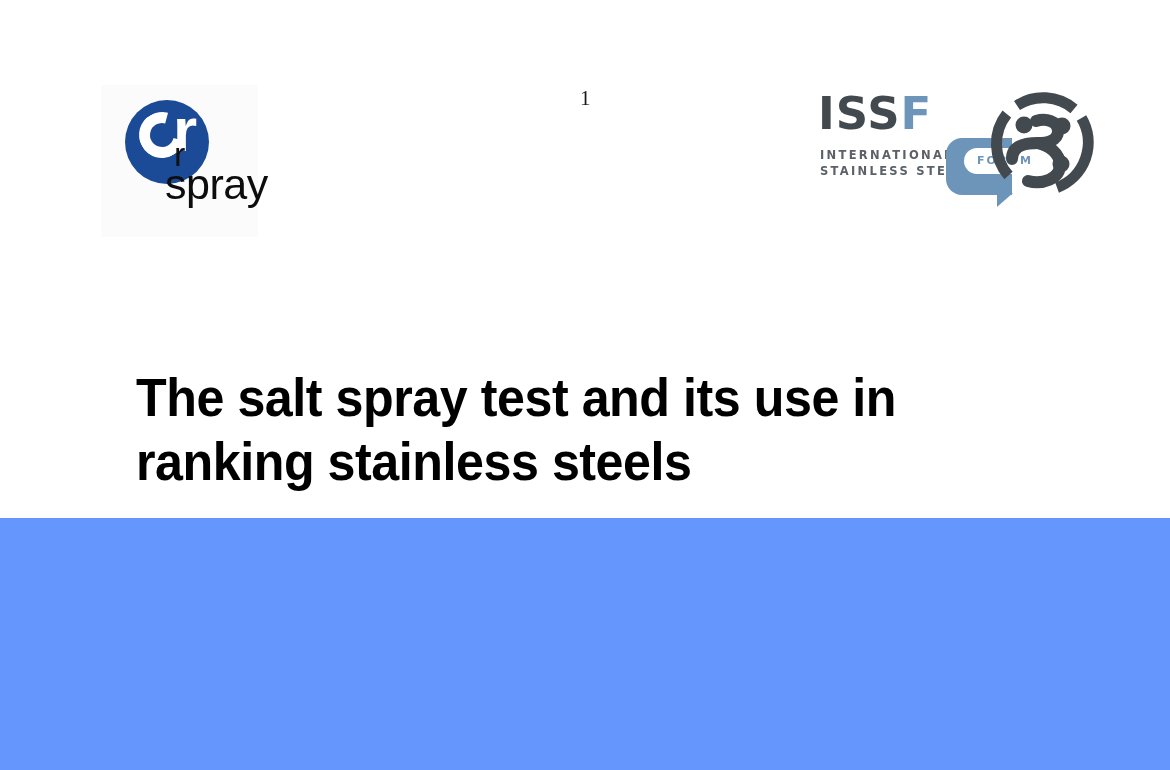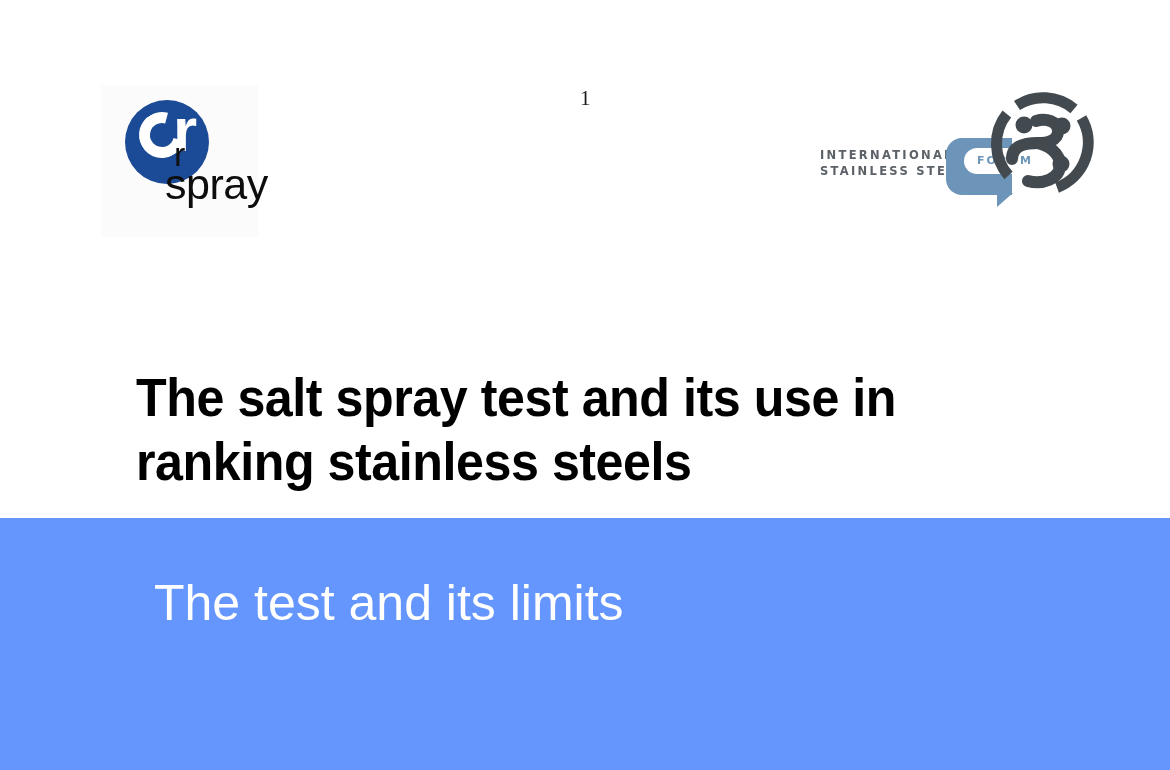--- a/index.html
+++ b/index.html
@@ -223,20 +223,23 @@
     <div class="icda-circle"></div>
     <div class="icda-c"></div>
     <div class="icda-r">r</div>
     <div class="icda-r-black">r</div>
     <div class="icda-word">spray</div>
   </div>
 
   <div class="page-number">1</div>
 
   <div class="issf-logo">
+    <div class="issf-wordmark">
+      <span class="iss">ISS</span><span class="f">F</span>
+    </div>
     <div class="issf-tagline">
       <div>INTERNATIONAL</div>
       <div>STAINLESS STEEL</div>
     </div>
 
     <div class="forum-bracket"></div>
     <div class="forum-pill"></div>
     <div class="forum-text">FORUM</div>
 
     <svg class="issf-mark" viewBox="0 0 114 114">
@@ -252,15 +255,14 @@
       <circle cx="75" cy="77" r="8.5" fill="#434a4f"></circle>
 
       <path d="M 26 72 C 26 56 44 56 52 56 C 60 56 72 54 72 44 C 72 34 60 31 50 34" fill="none" stroke="#434a4f" stroke-width="12" stroke-linecap="round"></path>
       <path d="M 42 94 C 56 98 74 92 74 78 C 74 66 62 58 52 56" fill="none" stroke="#434a4f" stroke-width="12" stroke-linecap="round"></path>
     </svg>
   </div>
 
   <div class="slide-title">The salt spray test and its use in ranking stainless steels</div>
 
   <div class="blue-band"></div>
-  <div class="band-subtitle">The test and its limits</div>
 
 </div>
 
 </body></html>

